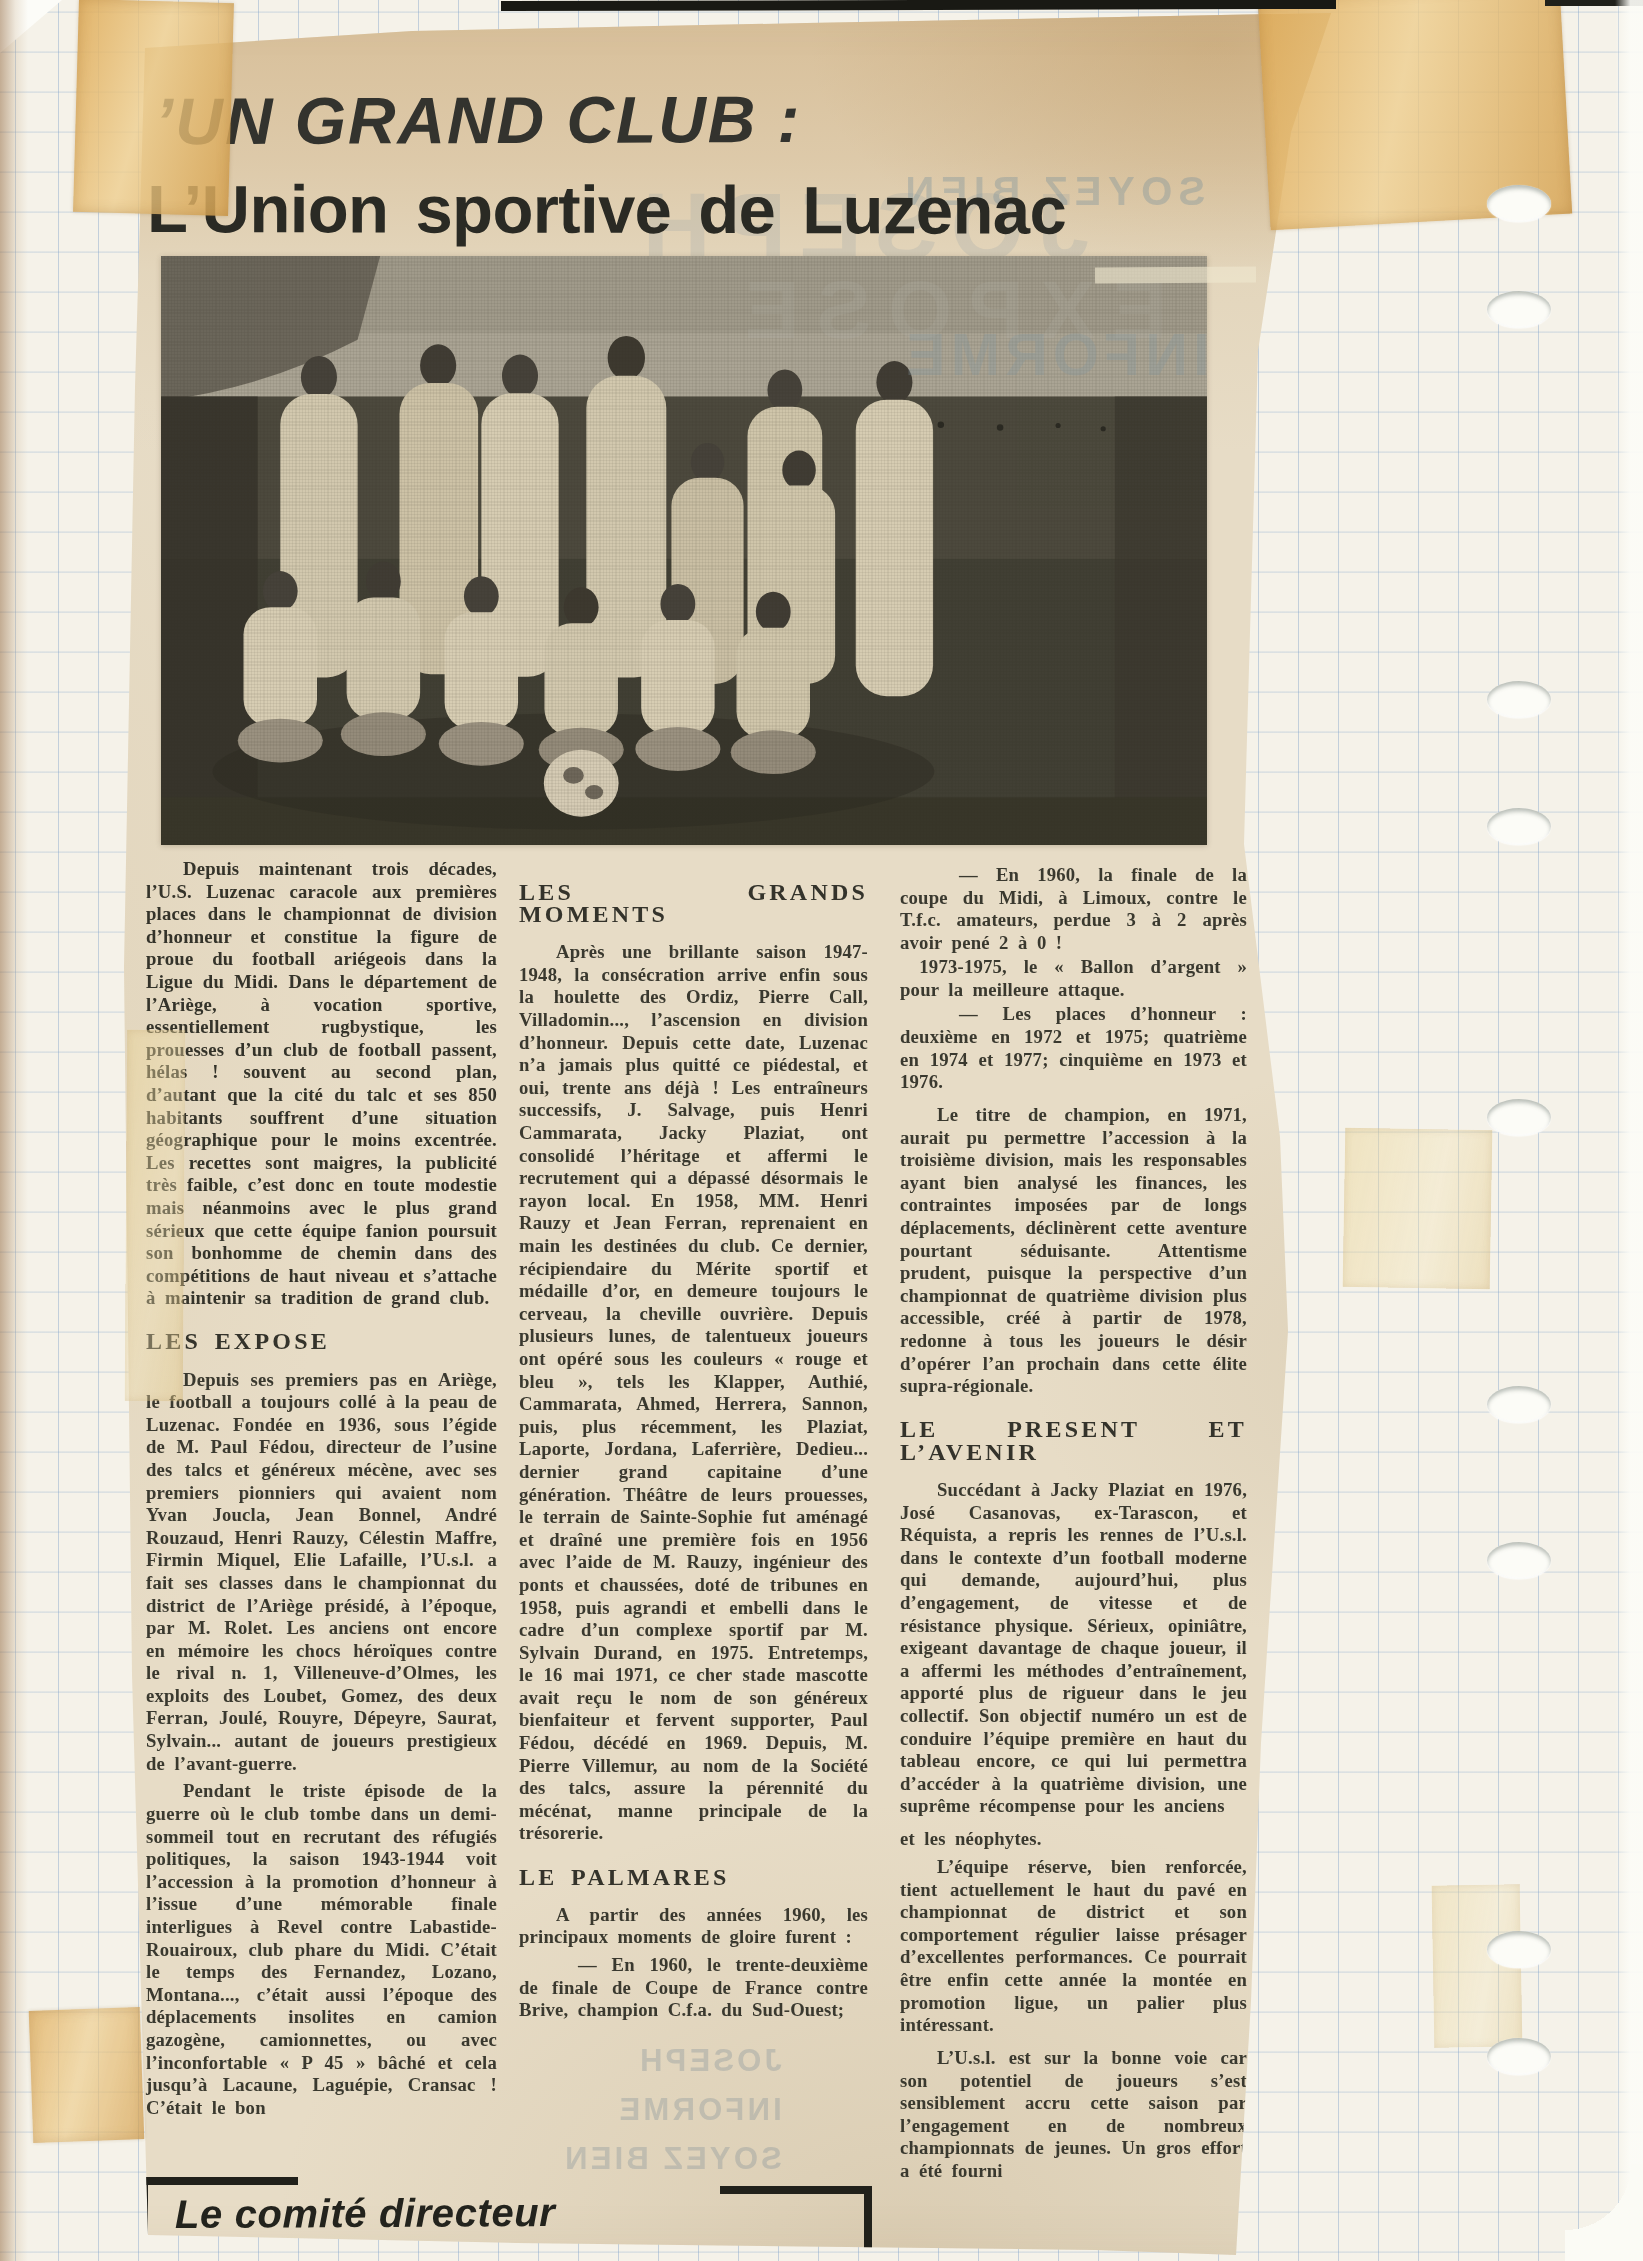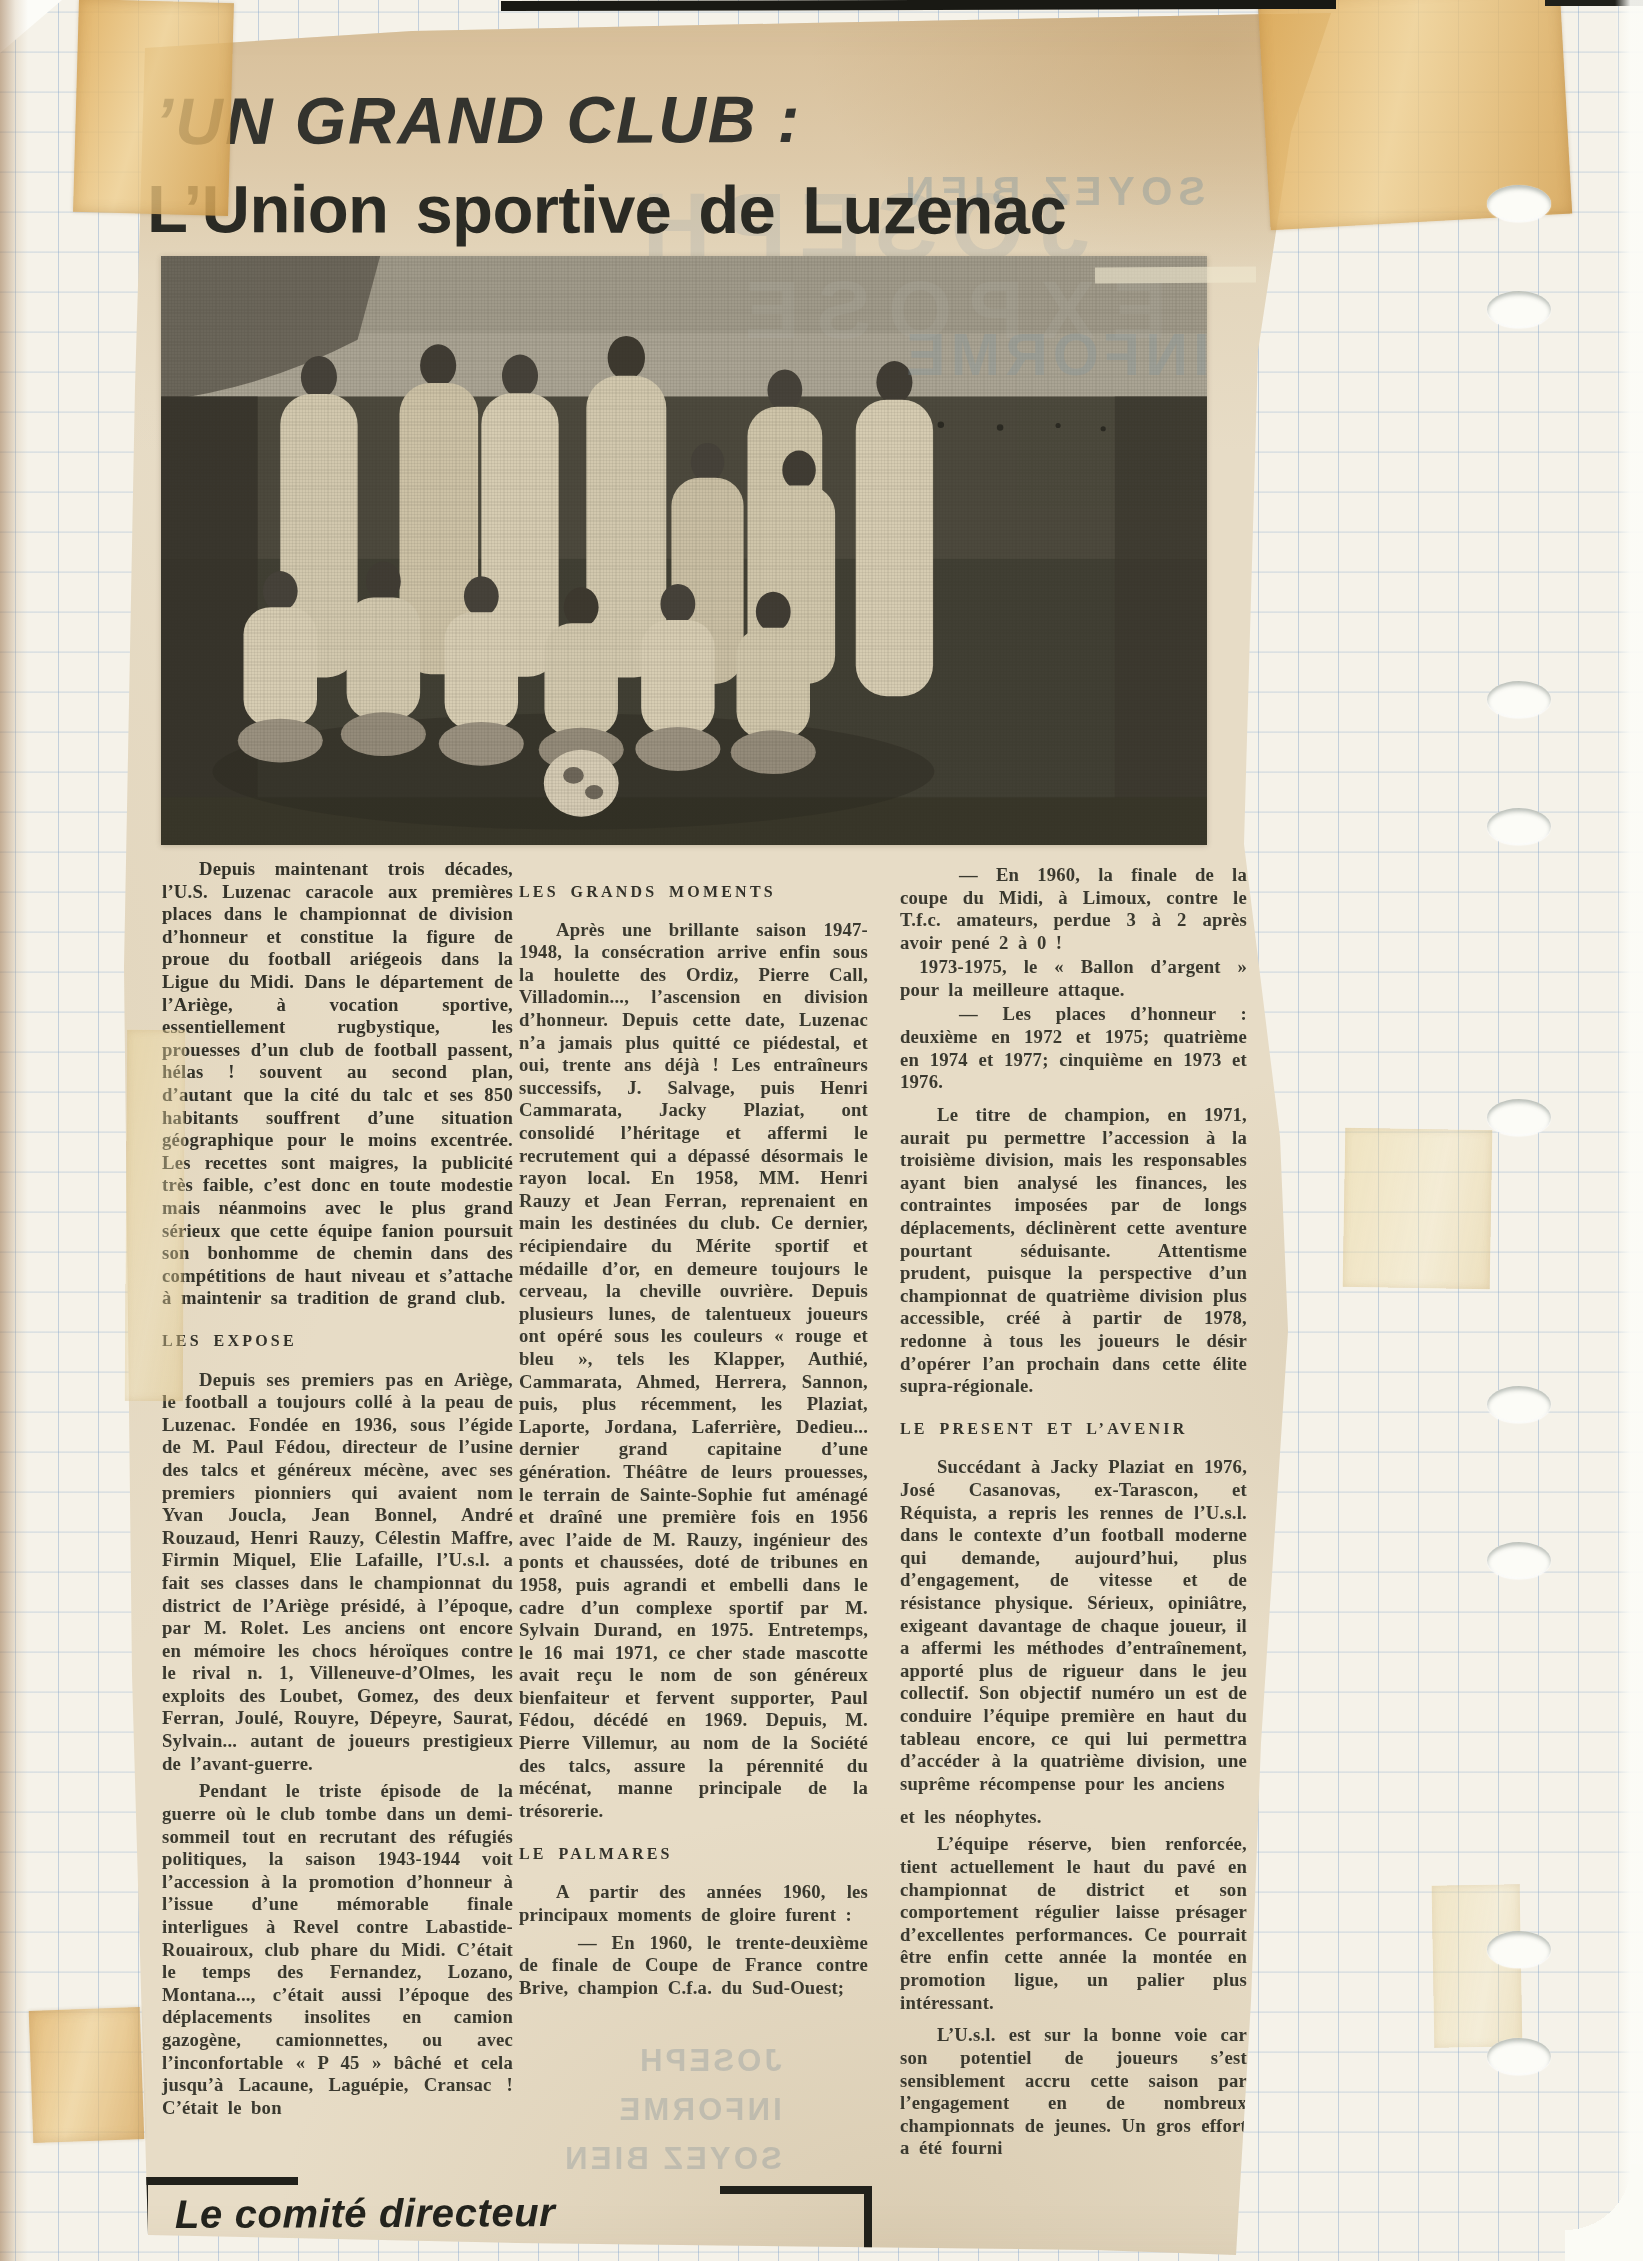--- a/index.html
+++ b/index.html
@@ -49,31 +49,31 @@
     background-image:
       repeating-linear-gradient(90deg, rgba(50,46,34,.12) 0 1.3px, transparent 1.3px 3.2px),
       repeating-linear-gradient(0deg, rgba(50,46,34,.12) 0 1.3px, transparent 1.3px 3.2px);}
   .streak{left:1095px;top:267px;width:161px;height:15.5px;background:rgba(238,230,206,.65);
     z-index:4;transform:rotate(-.4deg);}
 
   
   .col{top:858px;width:351px;z-index:4;text-align:justify;
     font-family:"Liberation Serif",serif;font-size:18.7px;line-height:22.6px;font-weight:600;
     color:#3a392f;word-spacing:4.5px;letter-spacing:0.2px;}
-  .col1{left:146px;margin-left:16px;}
+  .col1{left:146px;}
   .col2{left:519px;top:860px;width:349px;}
   .col3{left:900px;top:864px;width:347px;}
   .para{position:static;margin:0 0 5.2px;text-indent:37px;}
   .para.noindent{text-indent:0;}
   .para.dash{text-indent:59px;margin-bottom:1.9px;}
   .para.indent-sm{text-indent:19.3px;margin-bottom:1.9px;}
   .para.gap{margin-top:10.3px;}
   .intro{font-weight:700;color:#34332a;}
   .subhead{position:static;margin:20.6px 0 15.5px;font-family:"Liberation Serif",serif;
-    font-size:16px;font-weight:700;letter-spacing:3.2px;color:#34332b;}
+    font-size:24px;font-weight:700;letter-spacing:3.2px;color:#34332b;}
 
   
   .bracket{z-index:4;}
   .bracket-left{left:140px;top:2177px;width:150px;height:72px;
     border-left:8.4px solid #21211b;border-top:8.4px solid #21211b;}
   .bracket-right{left:720px;top:2186px;width:144px;height:67px;
     border-right:8.4px solid #21211b;border-top:8.4px solid #21211b;}
   .footer-title{left:175px;top:2191px;z-index:4;font-family:"Liberation Sans",sans-serif;
     font-style:italic;font-weight:800;font-size:40px;letter-spacing:0.6px;color:#23231d;
     transform:rotate(-.3deg);white-space:nowrap;}

